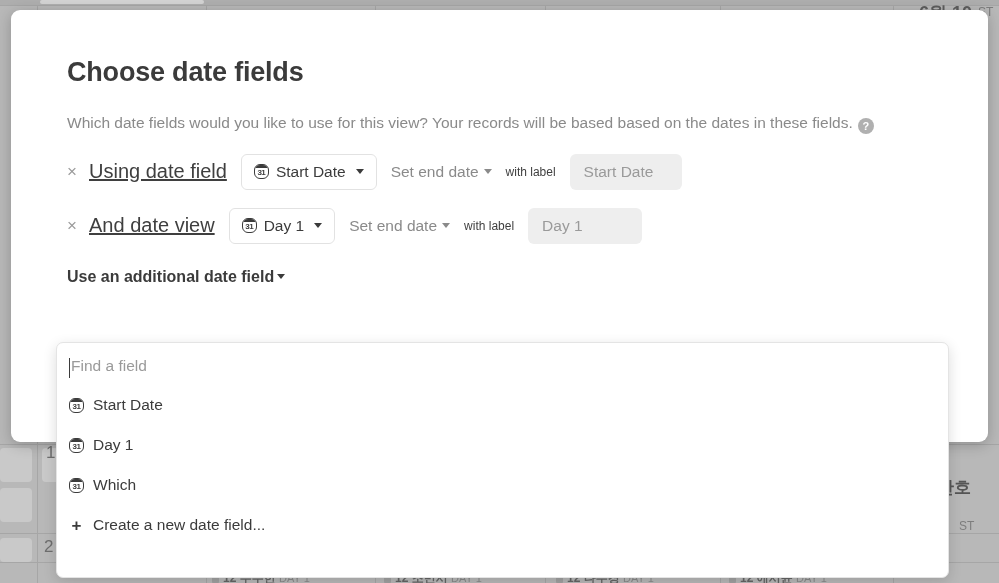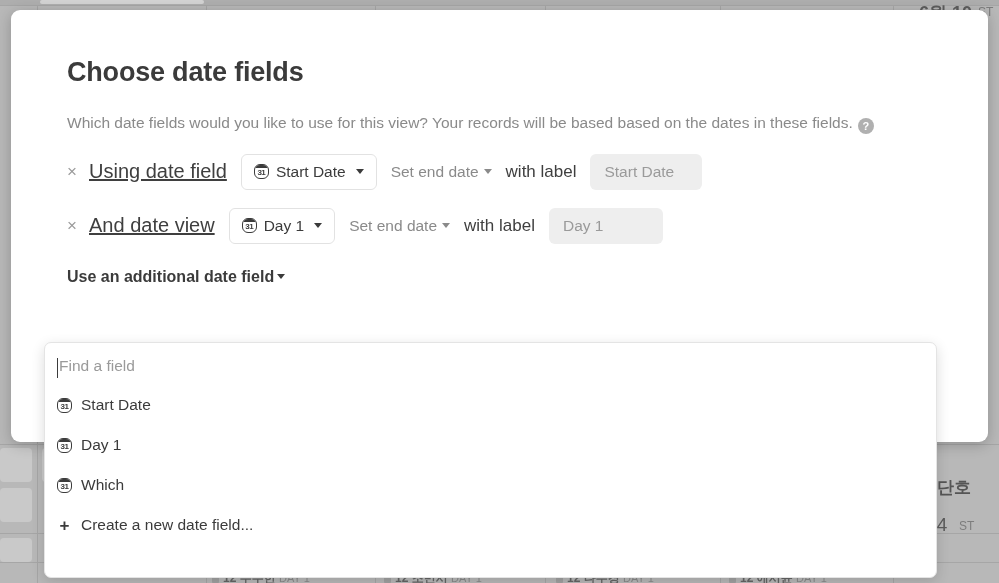--- a/index.html
+++ b/index.html
@@ -202,21 +202,21 @@
   .endselect {
     display: inline-flex;
     align-items: center;
     font-size: 15.5px;
     color: #8a8a8a;
     cursor: pointer;
     white-space: nowrap;
     gap: 2px;
   }
   .withlabel {
-    font-size: 17px;
+    font-size: 12px;
     color: #3f3f3f;
     margin: 0 14px;
     white-space: nowrap;
   }
   .label-input {
     border: none;
     background: #eeeeee;
     border-radius: 6px;
     padding: 9px 14px;
     font-size: 15.5px;
@@ -237,21 +237,21 @@
   }
   #additional-label {
     font-size: 16px;
     font-weight: 700;
     color: #3b3b3b;
   }
 
   
   #field-dropdown {
     position: absolute;
-    left: 44px;
+    left: 56px;
     top: 342px;
     width: 893px;
     height: 236px;
     background: #ffffff;
     border: 1px solid #e4e4e4;
     border-radius: 7px;
     box-shadow: 0 4px 14px rgba(0,0,0,.14);
     overflow: hidden;
     z-index: 20;
   }

